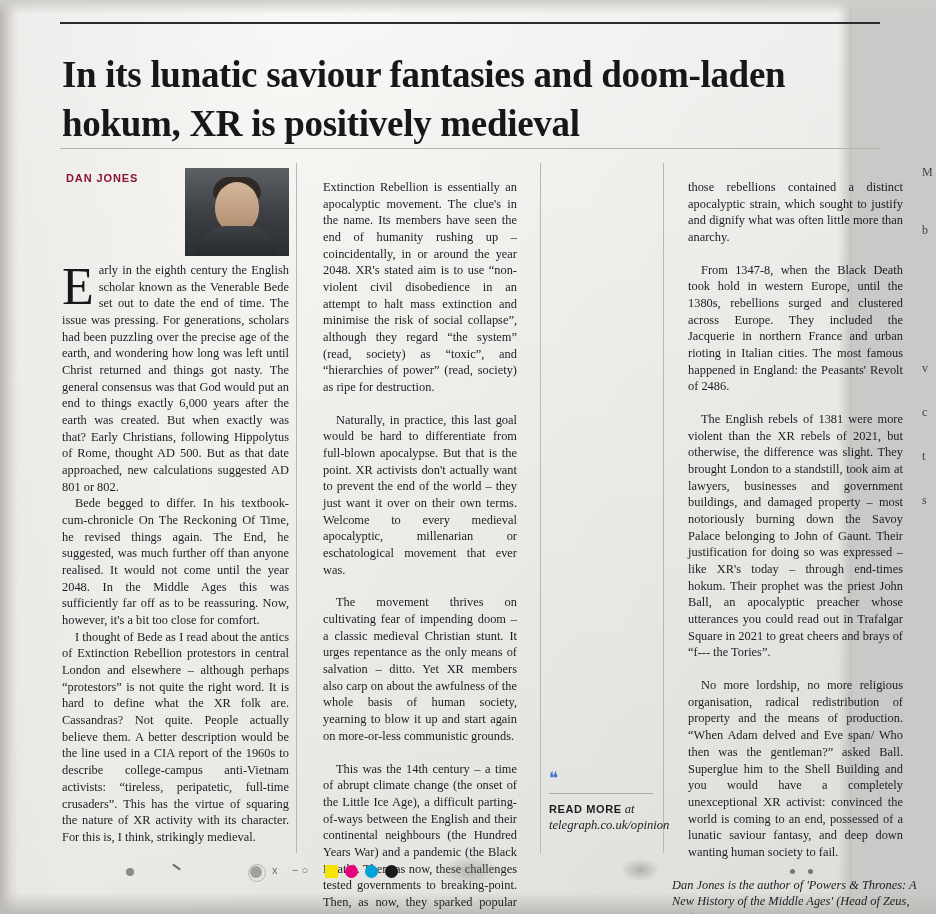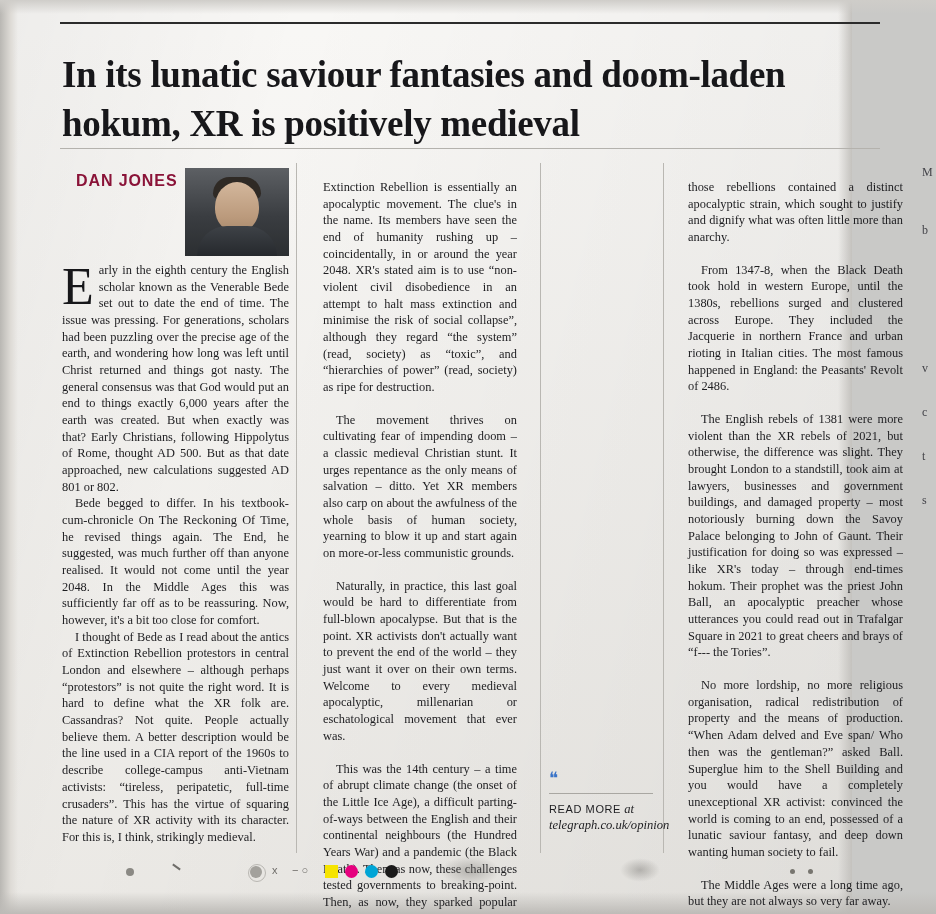--- a/index.html
+++ b/index.html
@@ -89,23 +89,23 @@
     width: 1px;
     background: #b9b7b2;
   }
   .rule-a { left: 296px; height: 690px; }
   .rule-b { left: 540px; height: 690px; }
   .rule-c { left: 663px; height: 690px; }
 
   
   .byline {
     position: absolute;
-    left: 76px; top: 172px;
+    left: 66px; top: 172px;
     font-family: "Liberation Sans", sans-serif;
-    font-size: 16px;
+    font-size: 11px;
     font-weight: bold;
     letter-spacing: 0.9px;
     color: #8a1338;
   }
   .mugshot {
     position: absolute;
     left: 185px; top: 168px;
     width: 104px; height: 88px;
     background:
       radial-gradient(circle at 52% 36%, #e7ddd4 0 16%, rgba(231,221,212,0) 17%),
@@ -180,21 +180,21 @@
   .readmore {
     font-family: "Liberation Serif", serif;
     font-size: 12.6px;
     line-height: 1.28;
     color: #1d1d20;
   }
   .readmore b {
     font-family: "Liberation Sans", sans-serif;
     font-size: 11px;
     letter-spacing: 0.6px;
-    font-weight: normal;
+    font-weight: bold;
   }
   .readmore i { font-style: italic; }
 
   .footnote {
     margin-top: 9px;
     font-style: italic;
     font-size: 12.4px;
     line-height: 1.34;
     color: #1d1d20;
     text-align: left;
@@ -250,42 +250,41 @@
   </div>
 
   <div class="col-1-body">
     <p class="first"><span class="dropcap">E</span><span>arly in the eighth century the English scholar known as the Venerable Bede set out to date the end of time. The issue was pressing. For generations, scholars had been puzzling over the precise age of the earth, and wondering how long was left until Christ returned and things got nasty. The general consensus was that God would put an end to things exactly 6,000 years after the earth was created. But when exactly was that? Early Christians, following Hippolytus of Rome, thought AD 500. But as that date approached, new calculations suggested AD 801 or 802.</span></p>
     <p>Bede begged to differ. In his textbook-cum-chronicle On The Reckoning Of Time, he revised things again. The End, he suggested, was much further off than anyone realised. It would not come until the year 2048. In the Middle Ages this was sufficiently far off as to be reassuring. Now, however, it's a bit too close for comfort.</p>
     <p>I thought of Bede as I read about the antics of Extinction Rebellion protestors in central London and elsewhere – although perhaps “protestors” is not quite the right word. It is hard to define what the XR folk are. Cassandras? Not quite. People actually believe them. A better description would be the line used in a CIA report of the 1960s to describe college-campus anti-Vietnam activists: “tireless, peripatetic, full-time crusaders”. This has the virtue of squaring the nature of XR activity with its character. For this is, I think, strikingly medieval.</p>
   </div>
 
   <div class="col col-2">
     <p class="first">Extinction Rebellion is essentially an apocalyptic movement. The clue's in the name. Its members have seen the end of humanity rushing up – coincidentally, in or around the year 2048. XR's stated aim is to use “non-violent civil disobedience in an attempt to halt mass extinction and minimise the risk of social collapse”, although they regard “the system” (read, society) as “toxic”, and “hierarchies of power” (read, society) as ripe for destruction.</p>
+    <p>Naturally, in practice, this last goal would be hard to differentiate from full-blown apocalypse. But that is the point. XR activists don't actually want to prevent the end of the world – they just want it over on their own terms. Welcome to every medieval apocalyptic, millenarian or eschatological movement that ever was.</p>
     <p>The movement thrives on cultivating fear of impending doom – a classic medieval Christian stunt. It urges repentance as the only means of salvation – ditto. Yet XR members also carp on about the awfulness of the whole basis of human society, yearning to blow it up and start again on more-or-less communistic grounds.</p>
-    <p>Naturally, in practice, this last goal would be hard to differentiate from full-blown apocalypse. But that is the point. XR activists don't actually want to prevent the end of the world – they just want it over on their own terms. Welcome to every medieval apocalyptic, millenarian or eschatological movement that ever was.</p>
     <p>This was the 14th century – a time of abrupt climate change (the onset of the Little Ice Age), a difficult parting-of-ways between the English and their continental neighbours (the Hundred Years War) and a pandemic (the Black Death). Then, as now, these challenges tested governments to breaking-point. Then, as now, they sparked popular and populist rebellions. And then, as now,</p>
   </div>
 
 
   <div class="readmore-wrap">
     <div class="quote-glyph">❝</div>
     <div class="readmore-rule"></div>
     <div class="readmore">
       <b>READ MORE</b>
       <i>at</i>
       <i>telegraph.co.uk/opinion</i>
     </div>
   </div>
 
   <div class="col col-4">
     <p class="first">those rebellions contained a distinct apocalyptic strain, which sought to justify and dignify what was often little more than anarchy.</p>
     <p>From 1347-8, when the Black Death took hold in western Europe, until the 1380s, rebellions surged and clustered across Europe. They included the Jacquerie in northern France and urban rioting in Italian cities. The most famous happened in England: the Peasants' Revolt of 2486.</p>
     <p>The English rebels of 1381 were more violent than the XR rebels of 2021, but otherwise, the difference was slight. They brought London to a standstill, took aim at lawyers, businesses and government buildings, and damaged property – most notoriously burning down the Savoy Palace belonging to John of Gaunt. Their justification for doing so was expressed – like XR's today – through end-times hokum. Their prophet was the priest John Ball, an apocalyptic preacher whose utterances you could read out in Trafalgar Square in 2021 to great cheers and brays of “f--- the Tories”.</p>
     <p>No more lordship, no more religious organisation, radical redistribution of property and the means of production. “When Adam delved and Eve span/ Who then was the gentleman?” asked Ball. Superglue him to the Shell Building and you would have a completely unexceptional XR activist: convinced the world is coming to an end, possessed of a lunatic saviour fantasy, and deep down wanting human society to fail.</p>
-    <p>The Middle Ages were a long time ago, but they are not always so very far away.</p>
     <div class="footnote">Dan Jones is the author of 'Powers &amp; Thrones: A New History of the Middle Ages' (Head of Zeus, £25), out now</div>
   </div>
 
   <div class="cutoff">
     <span>M</span>
     <span style="margin-top:40px">b</span>
     <span style="margin-top:120px">v</span>
     <span style="margin-top:26px">c</span>
     <span style="margin-top:26px">t</span>
     <span style="margin-top:26px">s</span>

